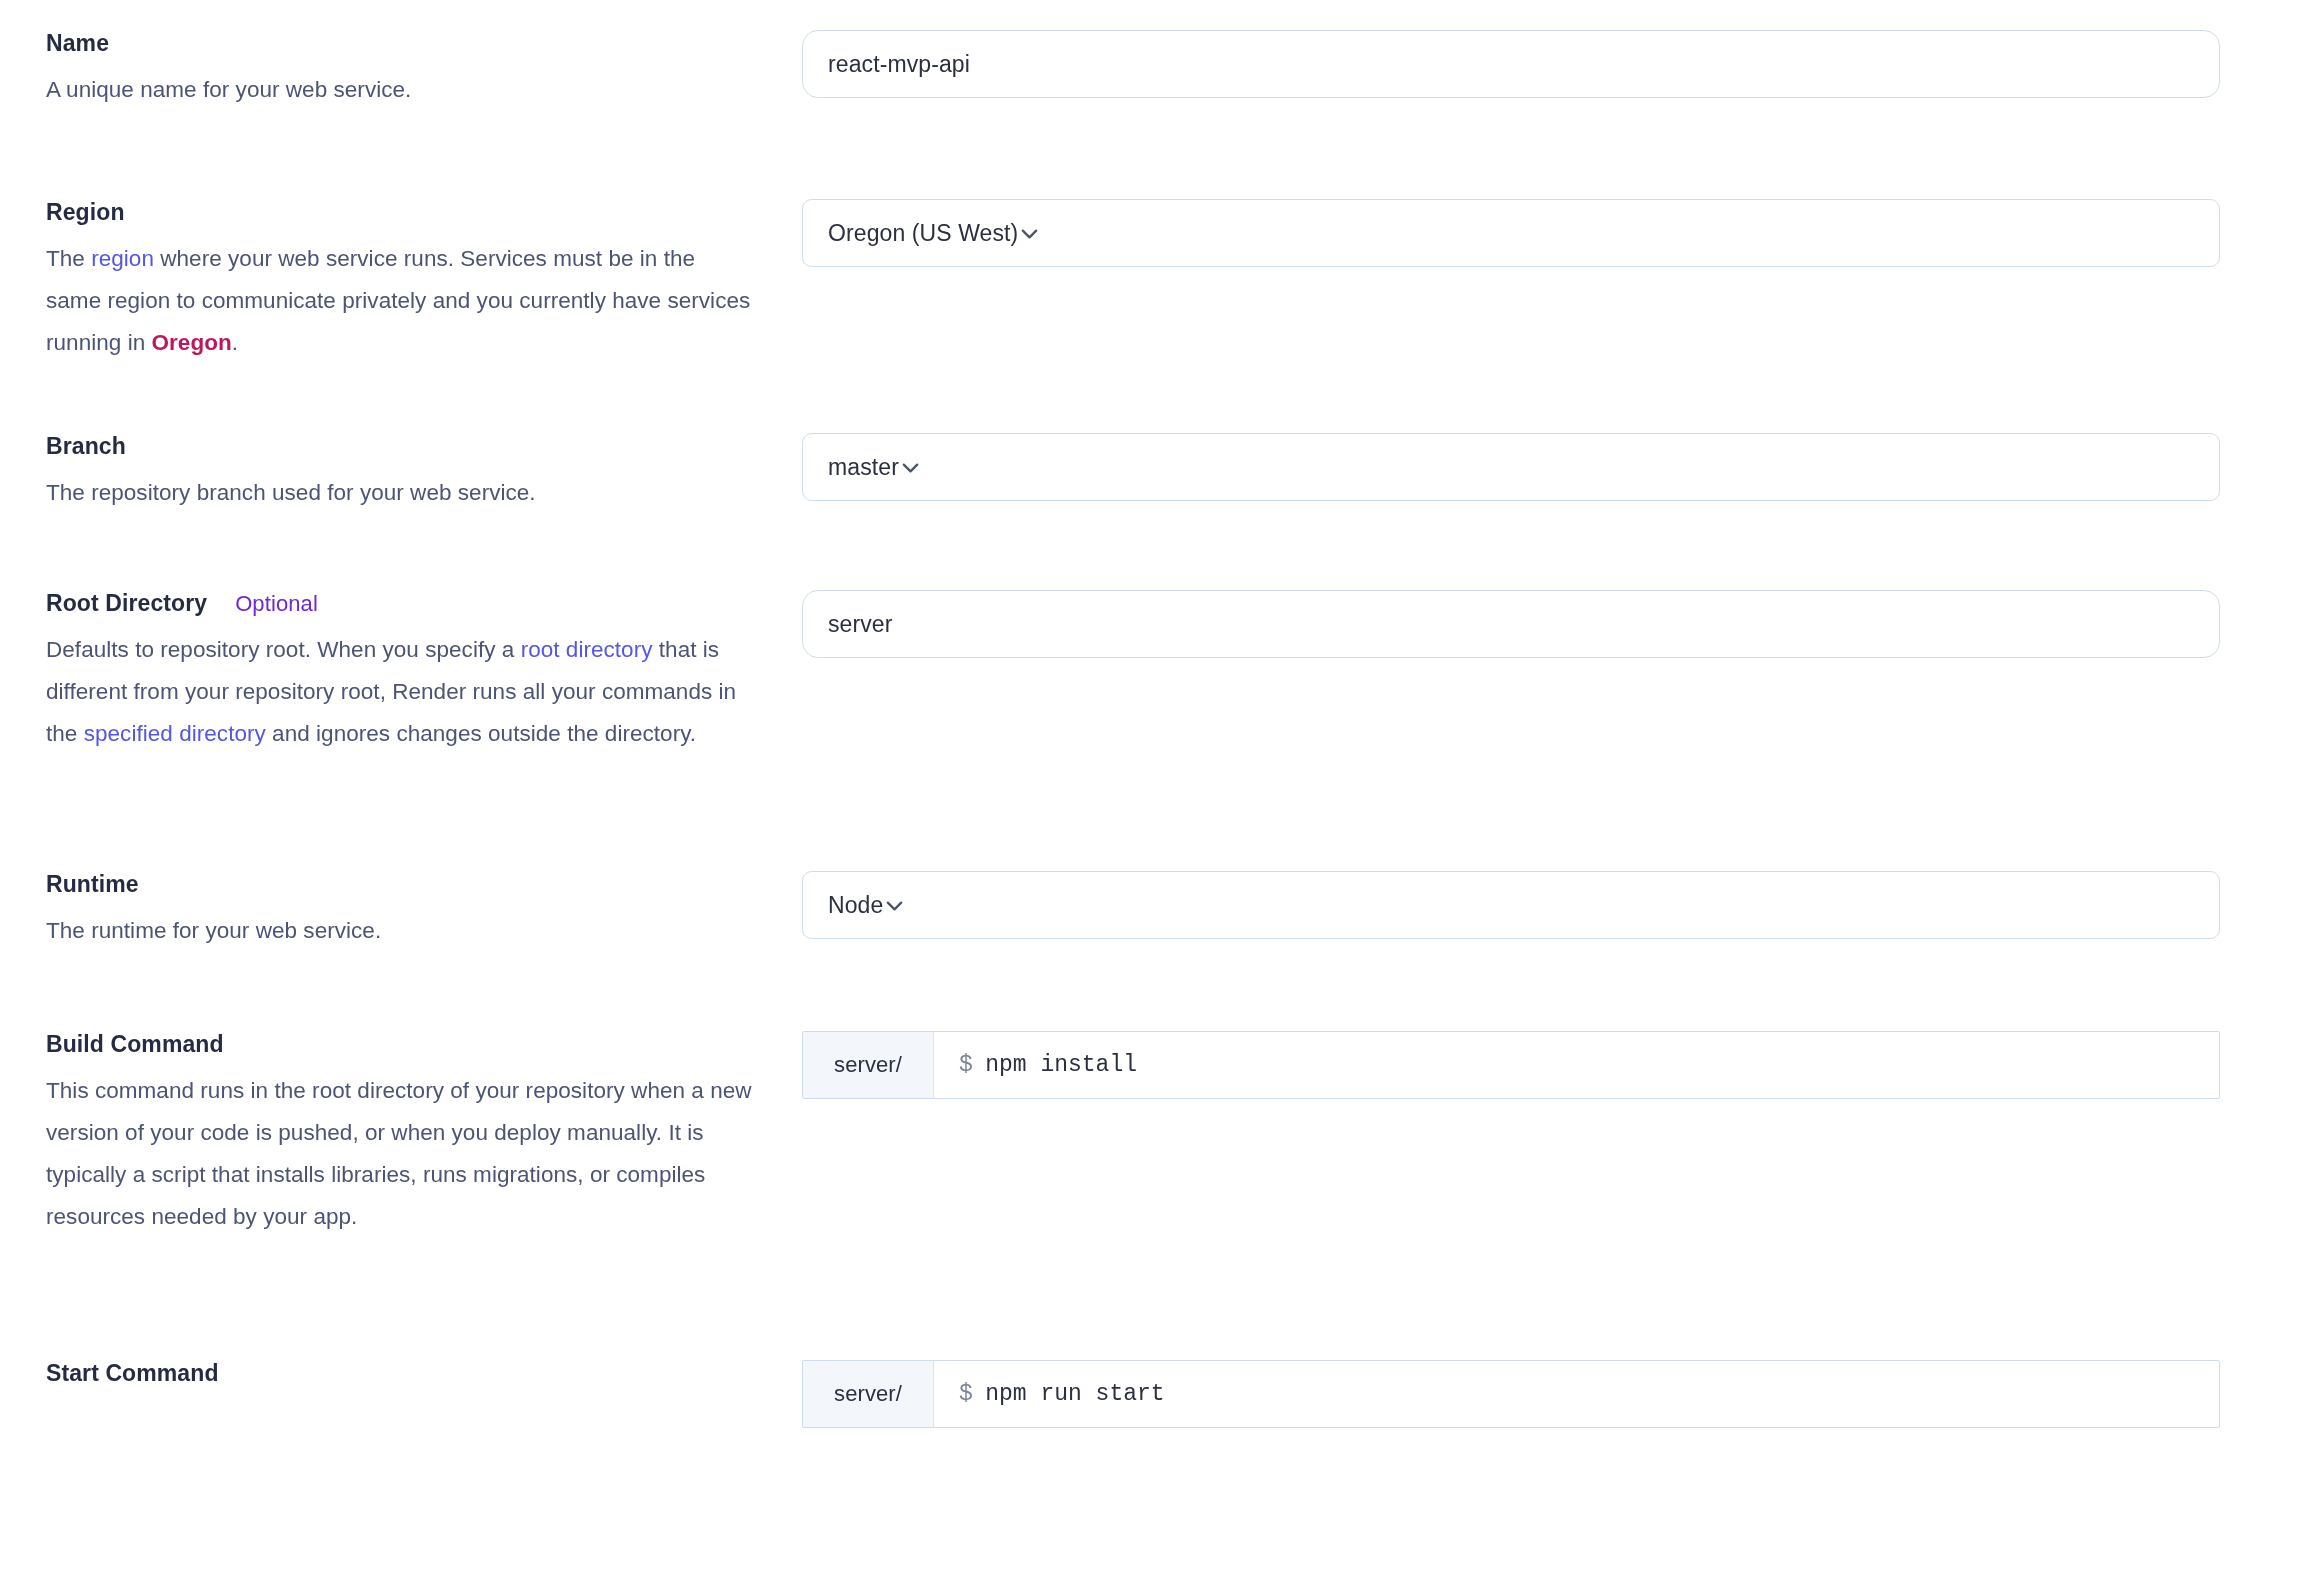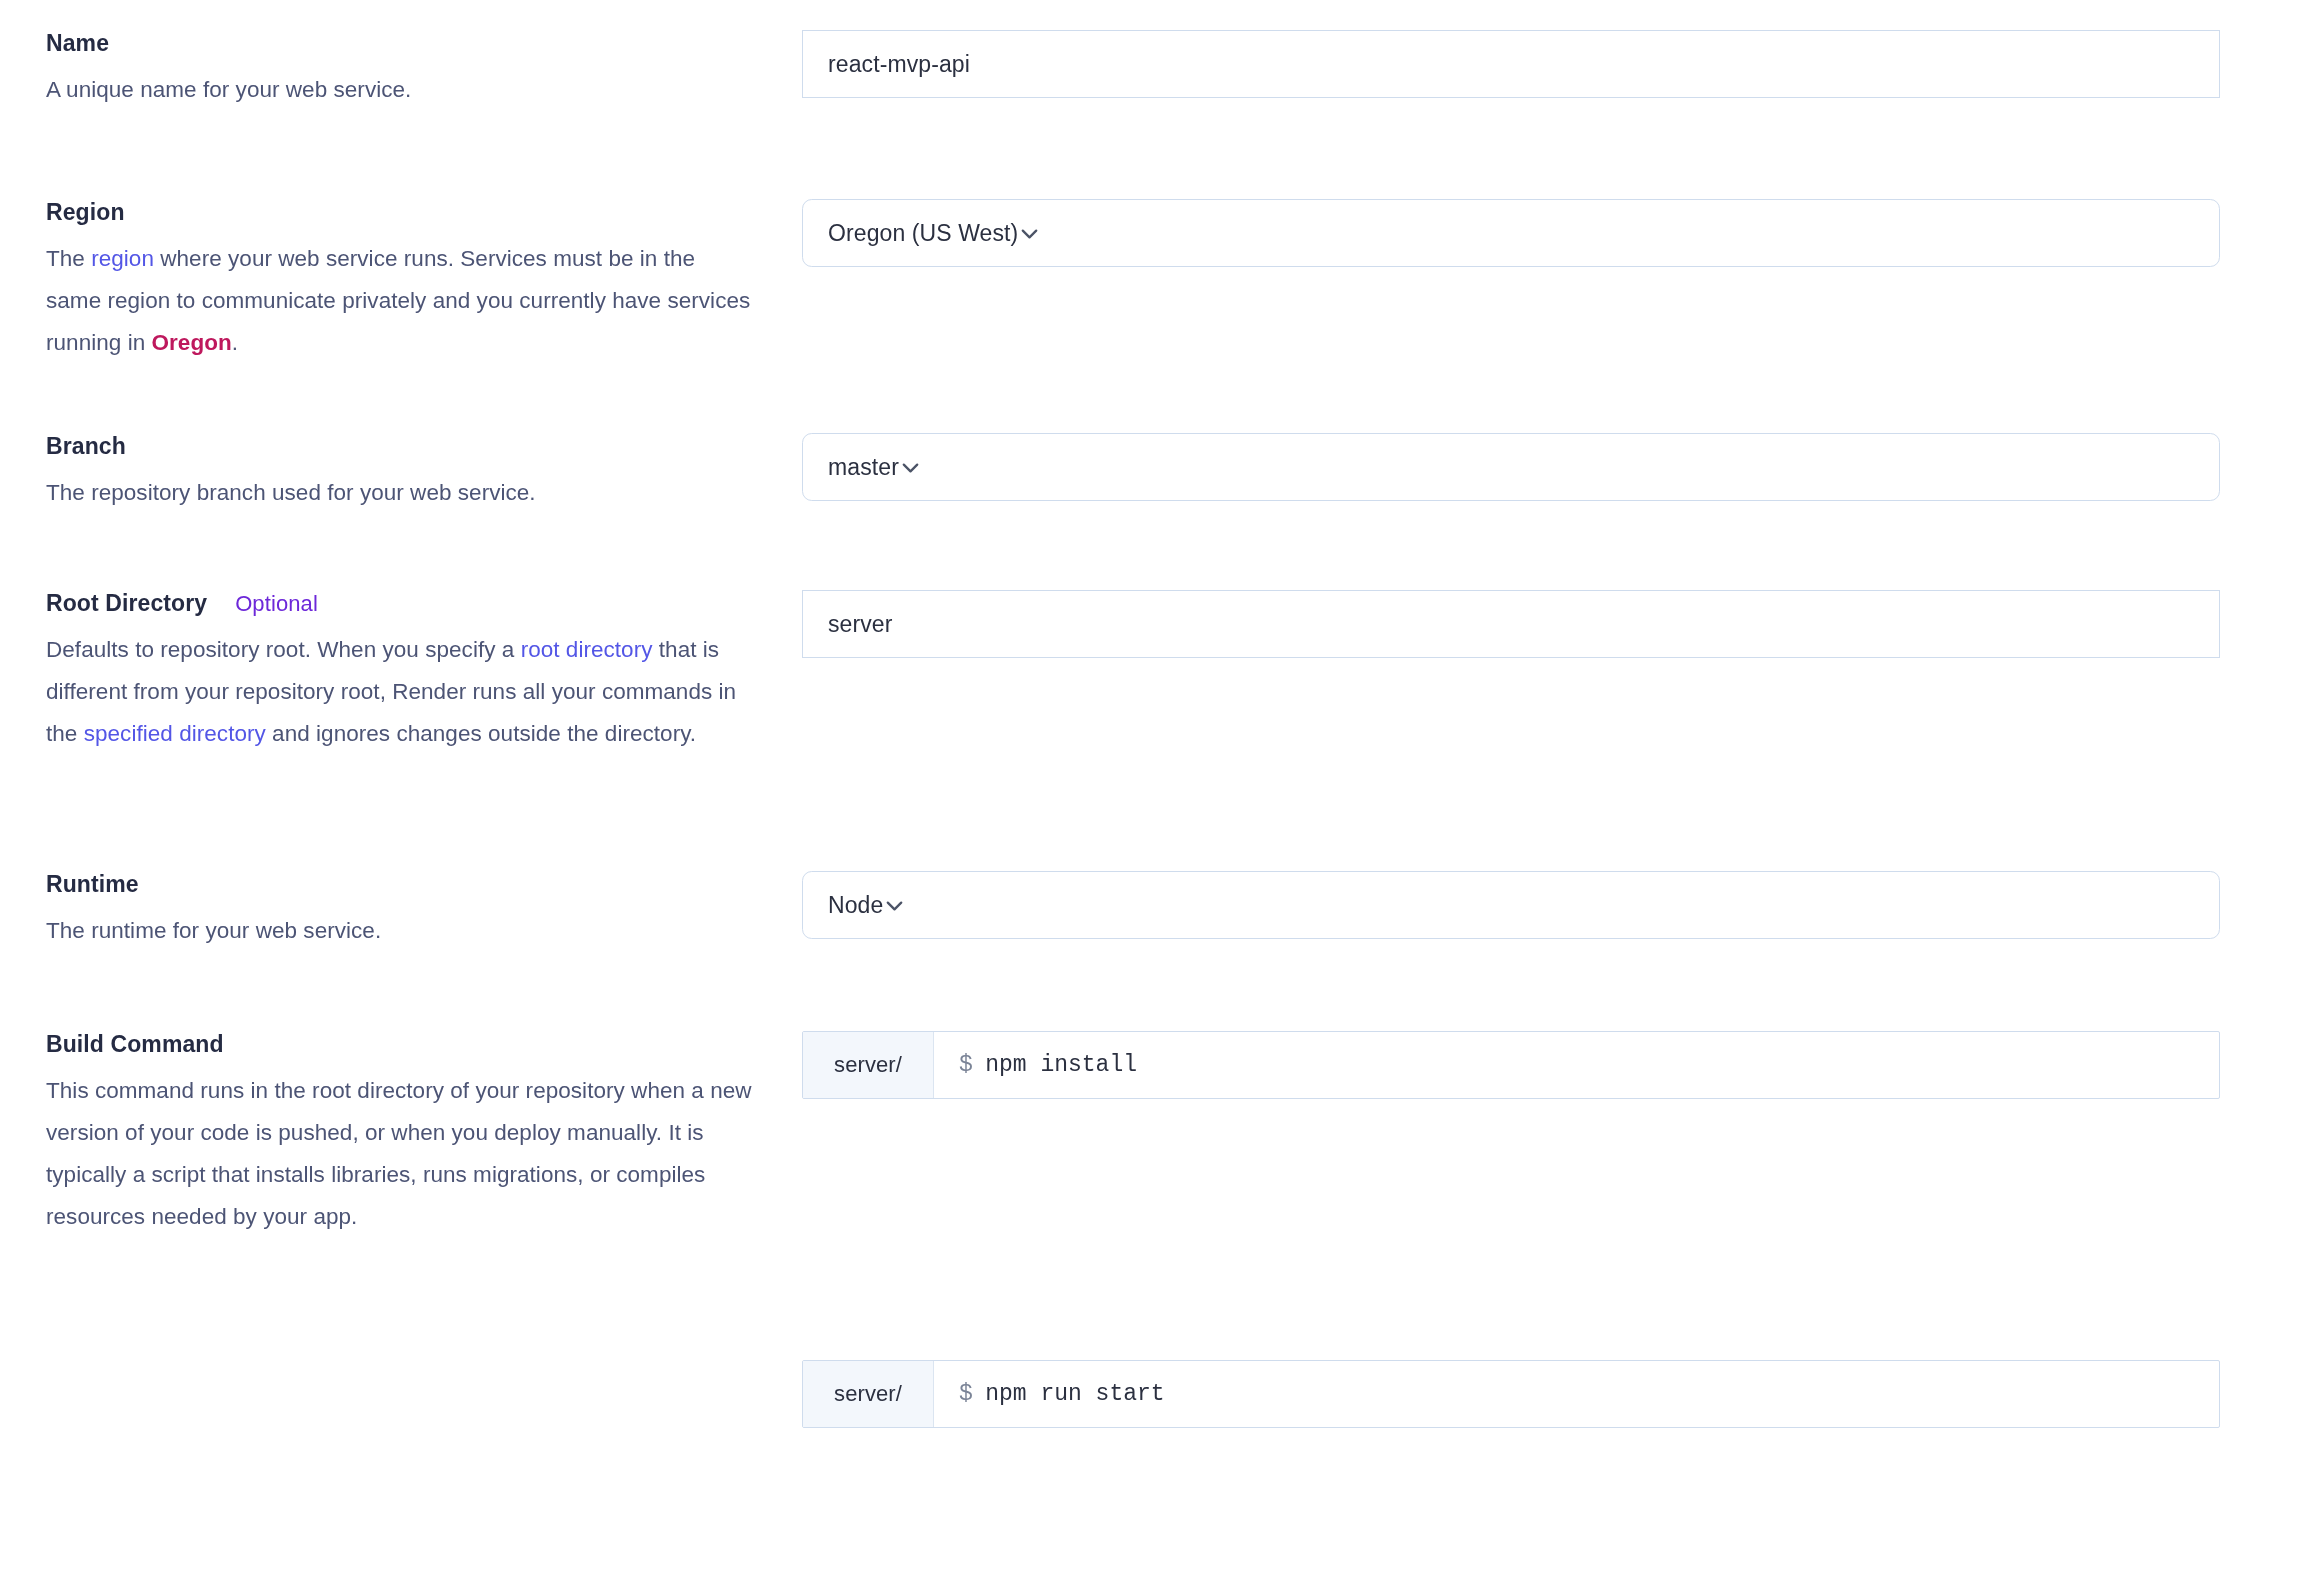--- a/index.html
+++ b/index.html
@@ -74,21 +74,21 @@
   .field-desc .bold {
     font-weight: 700;
     color: #be185d;
   }
 
   
   .text-input {
     width: 1418px;
     height: 68px;
     border: 1.8px solid #cfdced;
-    border-radius: 0;
+    border-radius: 16px;
     background: #ffffff;
     display: flex;
     align-items: center;
     padding: 0 25px;
     font-family: "Liberation Sans", sans-serif;
     font-size: 23px;
     color: #2b3040;
     letter-spacing: 0.1px;
   }
 
@@ -246,20 +246,21 @@
         <div class="cmd-body">
           <span class="cmd-dollar">$</span>
           <span>npm install</span>
         </div>
       </div>
     </div>
   </div>
 
   <div class="row" style="top:1360px;">
     <div class="label-col">
+      <div class="field-title">Start Command</div>
     </div>
     <div class="field-col">
       <div class="cmd-input">
         <div class="cmd-prefix">server/</div>
         <div class="cmd-body">
           <span class="cmd-dollar">$</span>
           <span>npm run start</span>
         </div>
       </div>
     </div>

